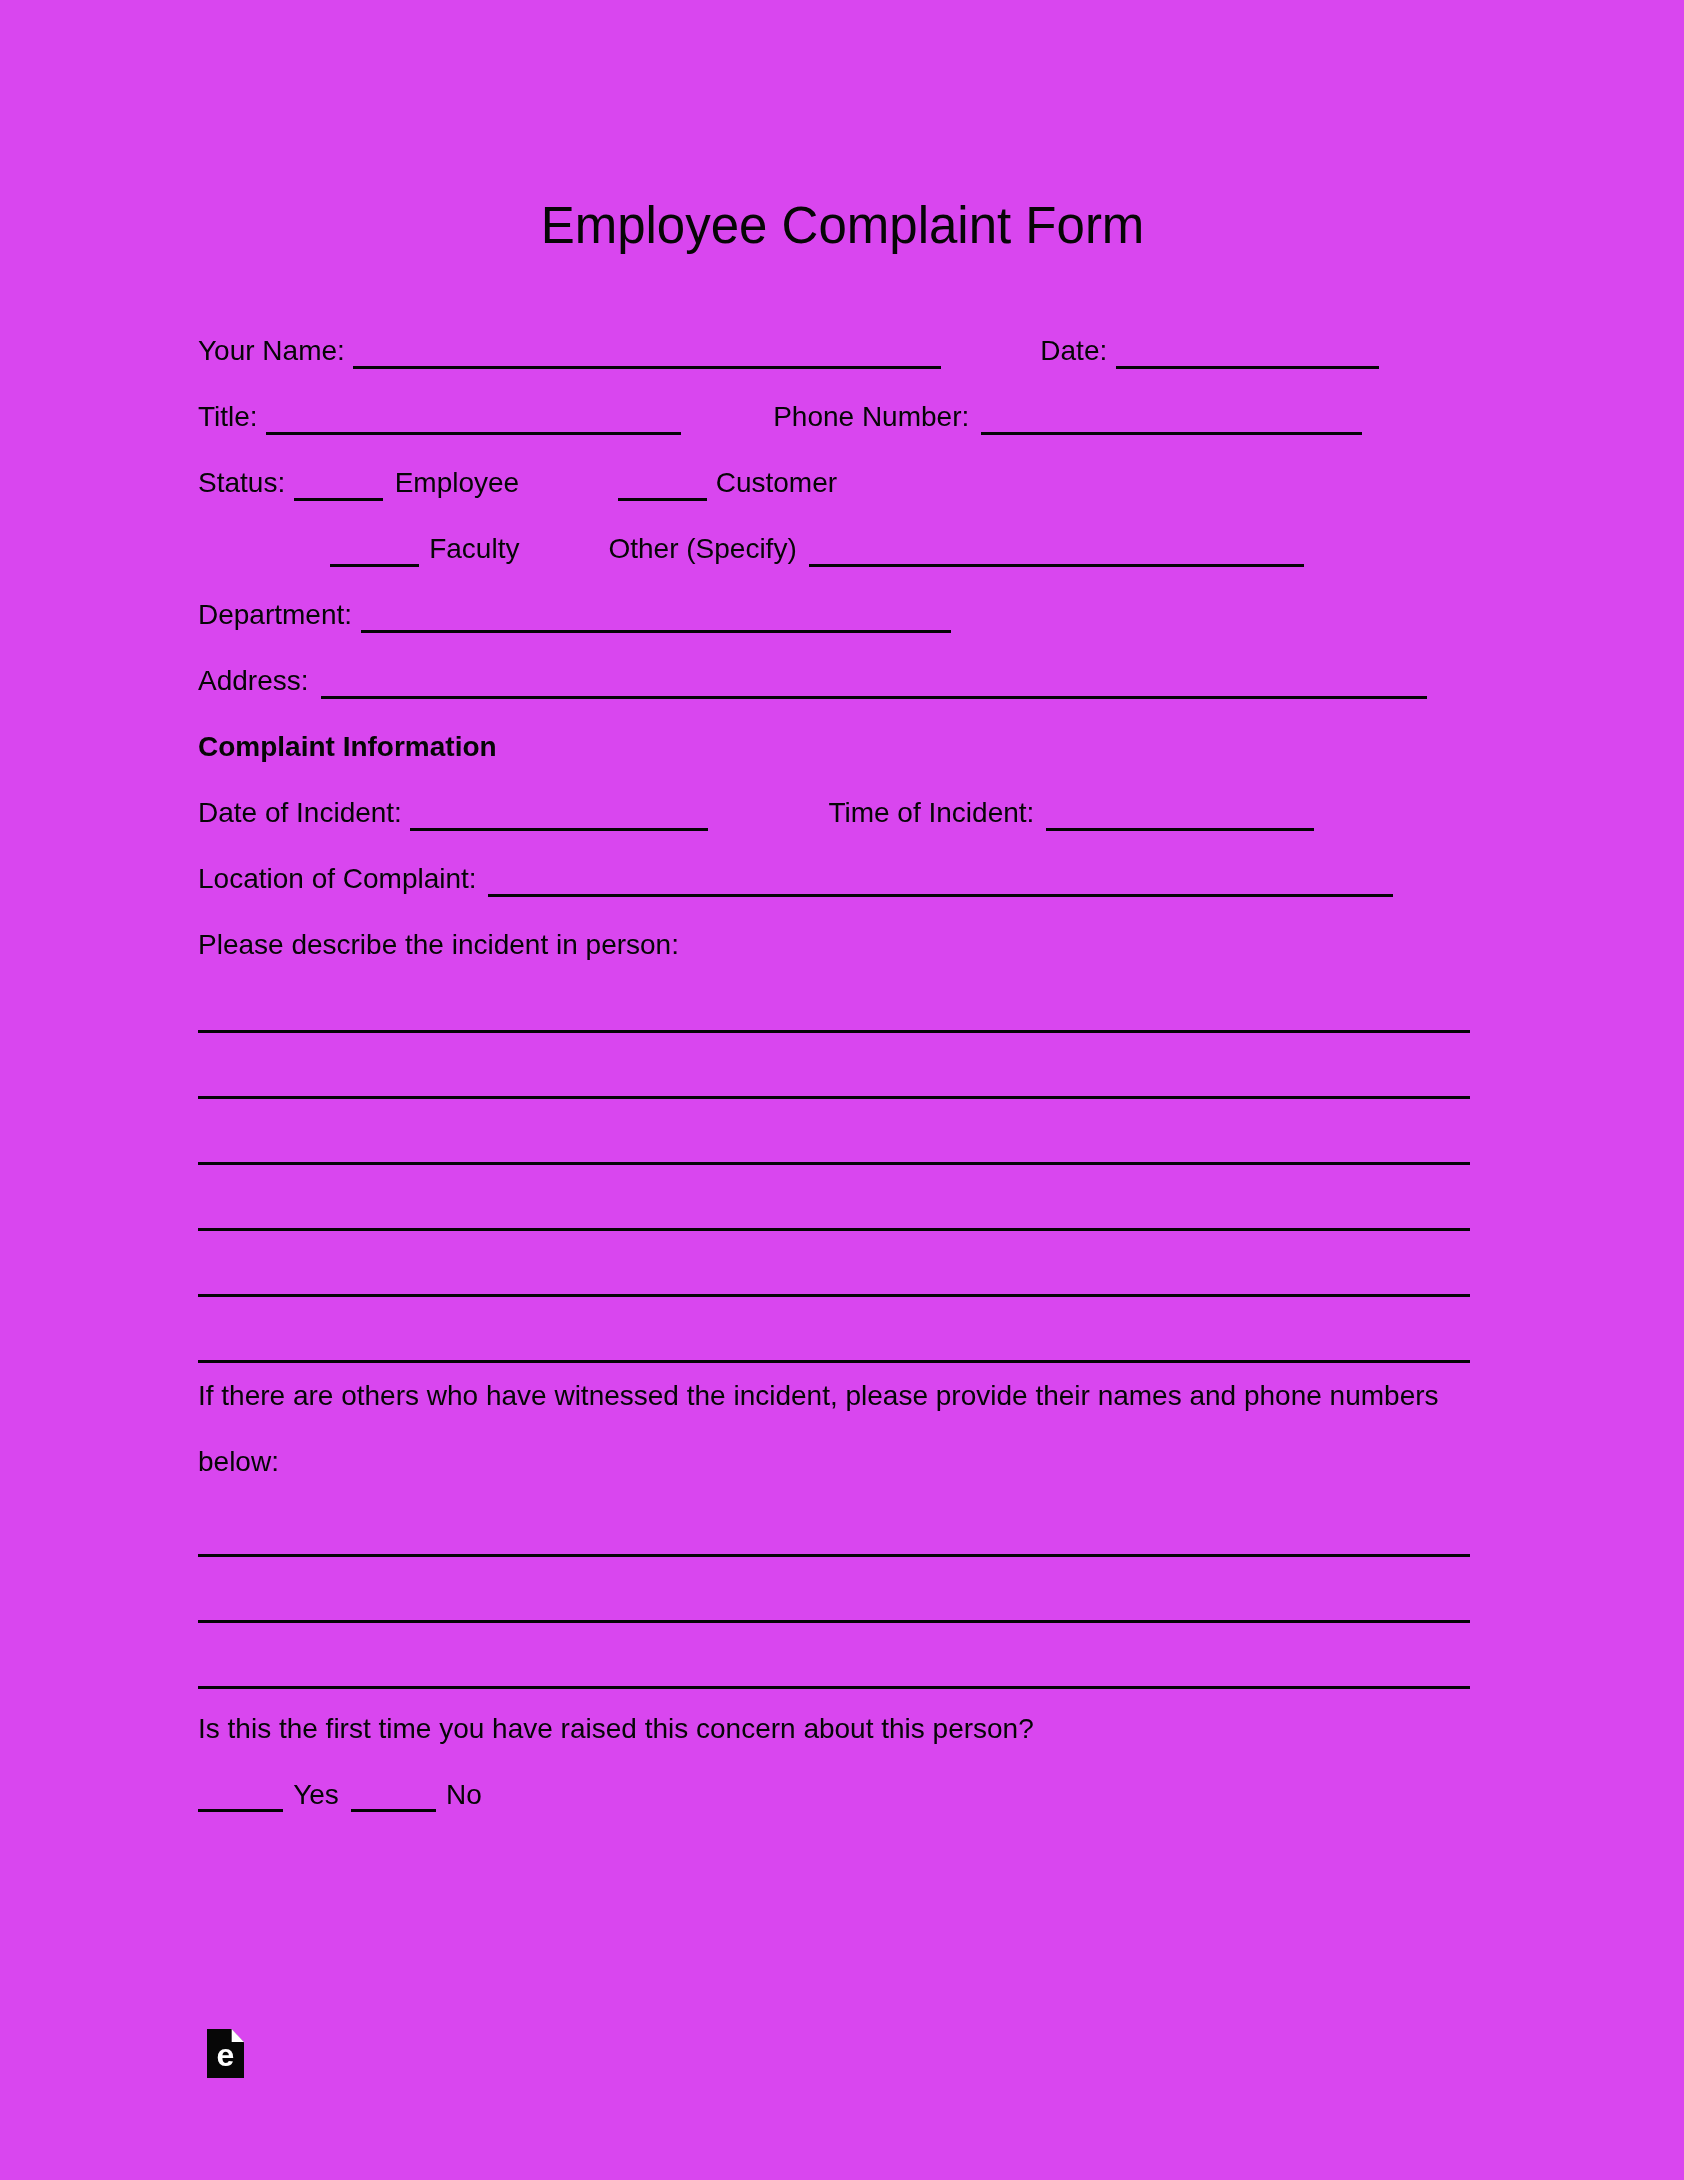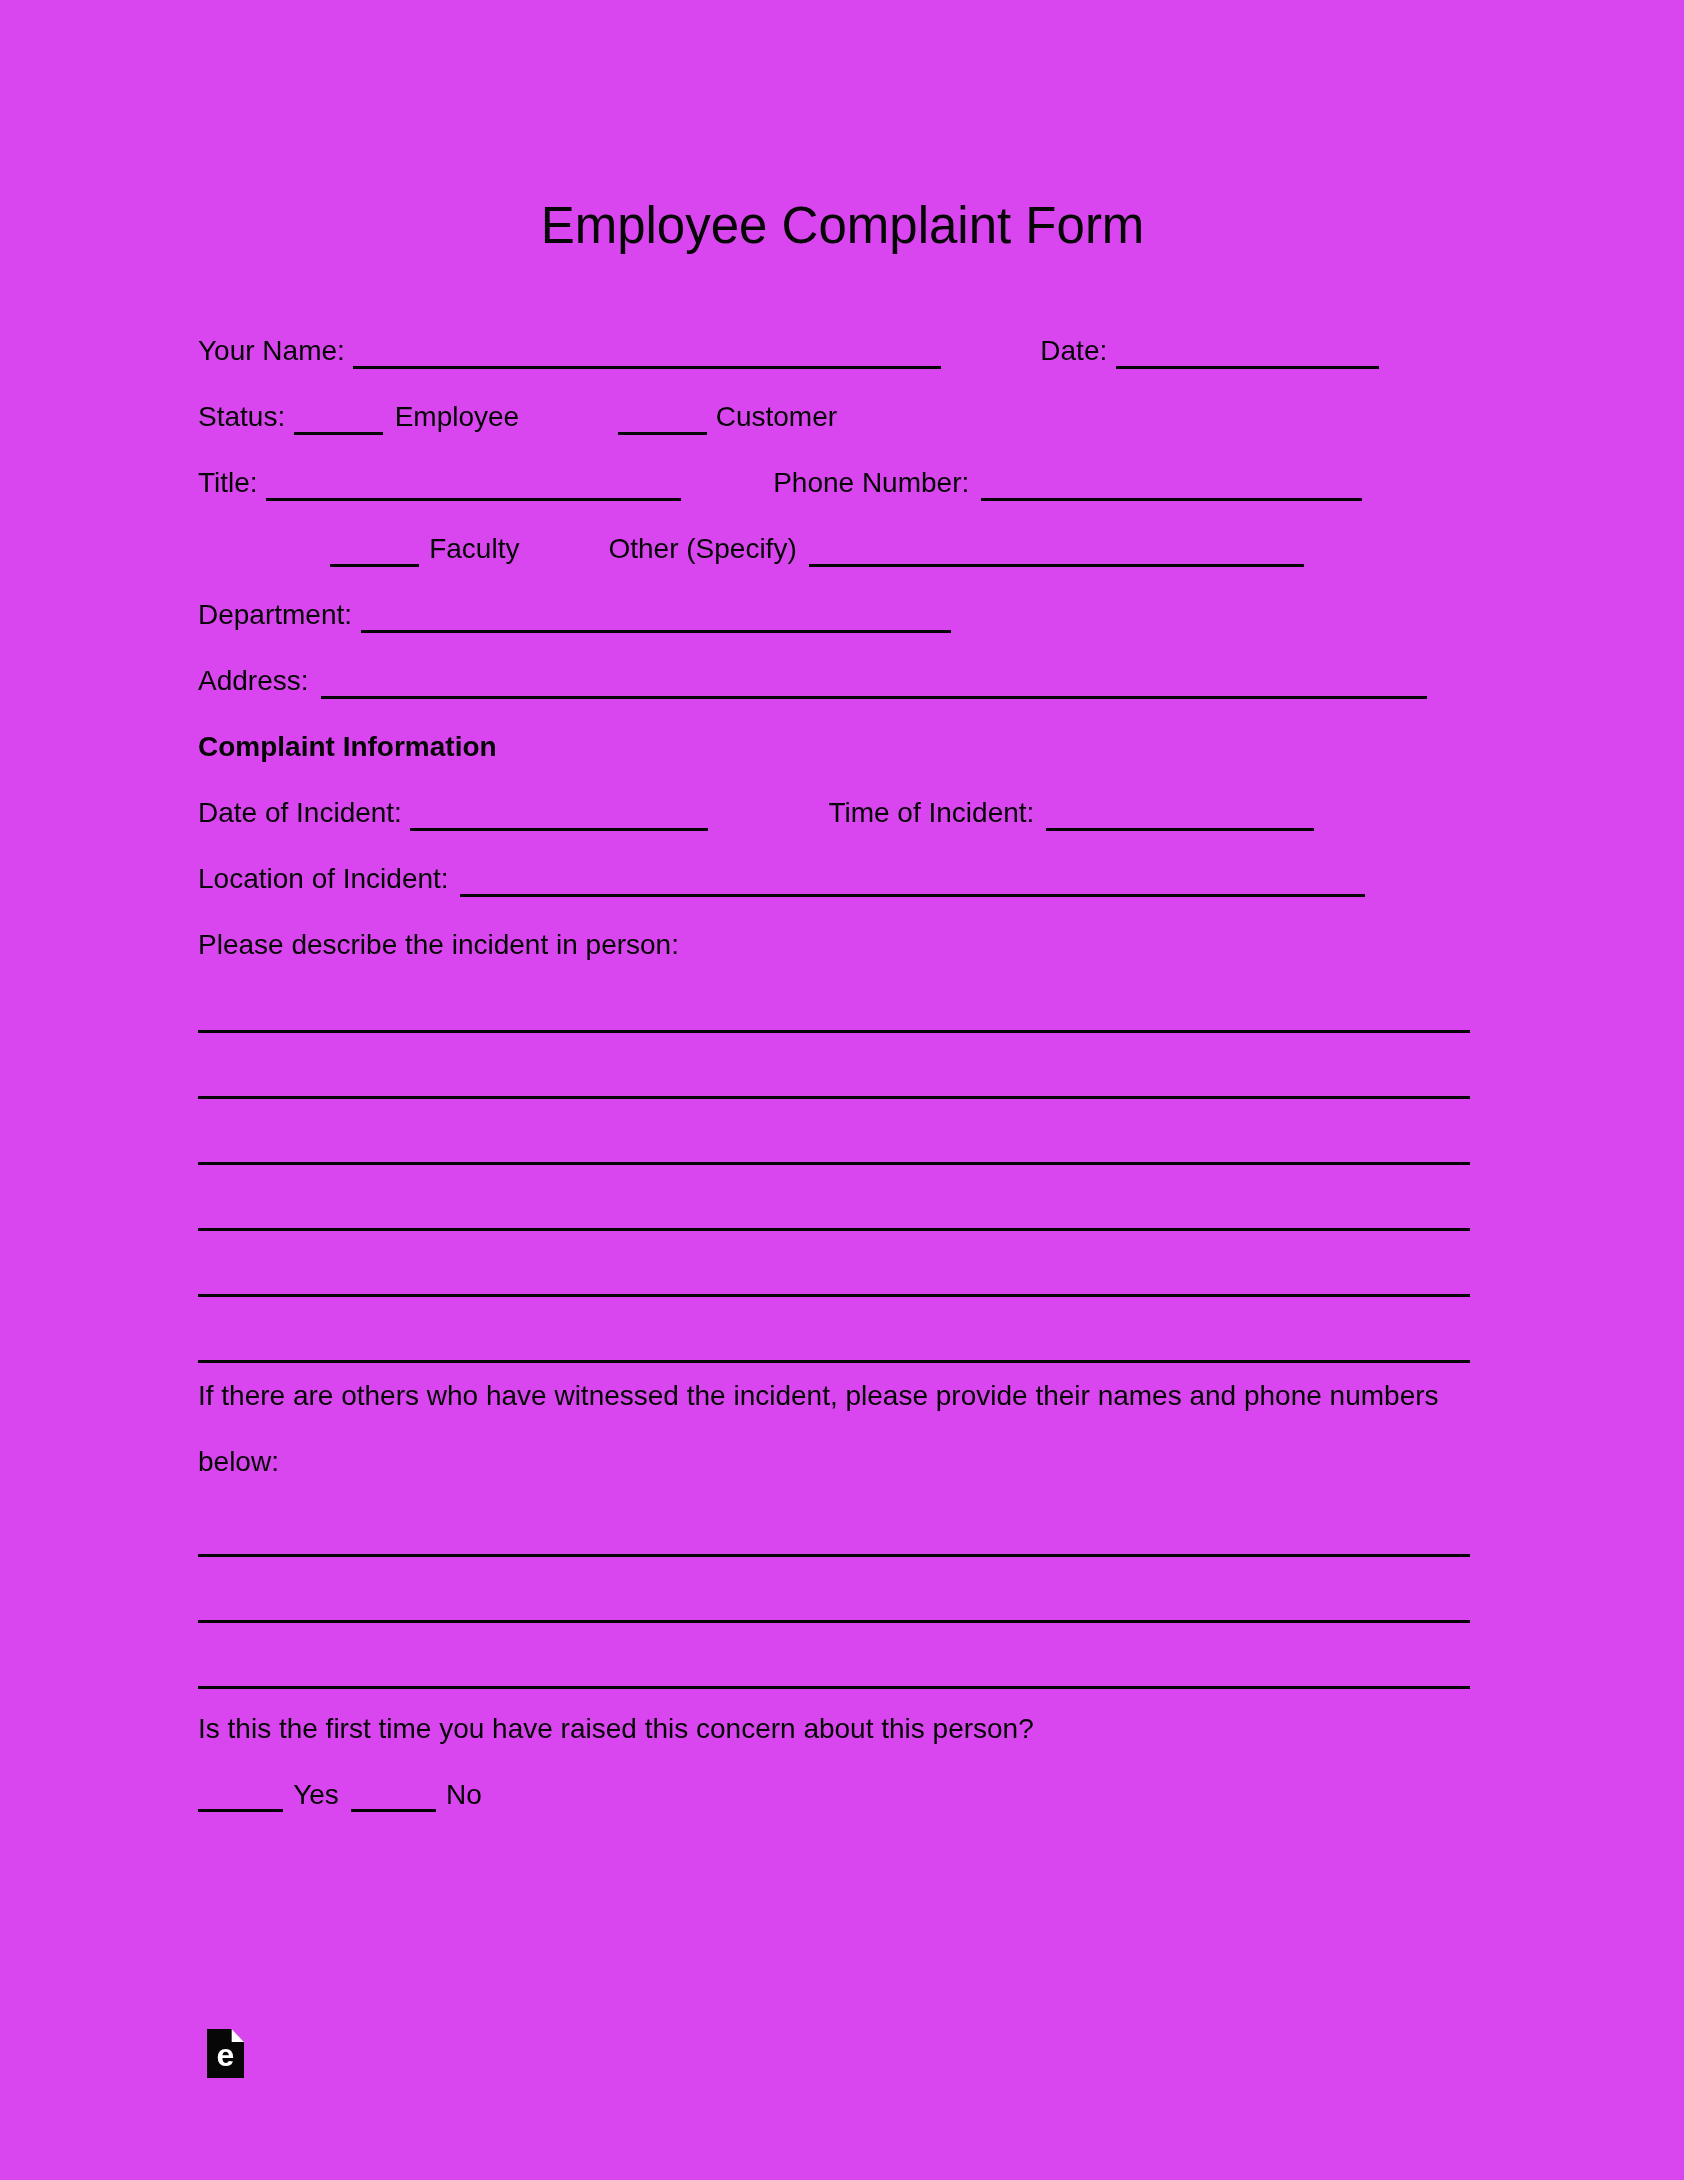--- a/index.html
+++ b/index.html
@@ -123,49 +123,49 @@
 
   <div class="doc-title">Employee Complaint Form</div>
 
   <div class="content">
 
     <div class="row">
       <span class="label">Your Name:</span><span class="blank ml10 w690"></span><span class="label ml116">Date:</span><span class="blank ml10 w309"></span>
     </div>
 
     <div class="row">
+      <span class="label">Title:</span><span class="blank ml10 w487"></span><span class="label ml108">Phone Number:</span><span class="blank ml14 w447"></span>
+    </div>
+
+    <div class="row">
       <span class="label">Status:</span><span class="blank ml10 w104"></span><span class="label ml14">Employee</span><span class="blank ml116 w105"></span><span class="label ml10">Customer</span>
     </div>
 
     <div class="row">
-      <span class="label">Title:</span><span class="blank ml10 w487"></span><span class="label ml108">Phone Number:</span><span class="blank ml14 w447"></span>
-    </div>
-
-    <div class="row">
       <span class="blank ml155 w104"></span><span class="label ml12">Faculty</span><span class="label ml167">Other (Specify)</span><span class="blank ml14 w581"></span>
     </div>
 
     <div class="row">
       <span class="label">Department:</span><span class="blank ml10 w693"></span>
     </div>
 
     <div class="row">
       <span class="label">Address:</span><span class="blank ml14 w1299"></span>
     </div>
 
     <div class="row">
       <span class="label bold">Complaint Information</span>
     </div>
 
     <div class="row">
       <span class="label">Date of Incident:</span><span class="blank ml10 w350"></span><span class="label ml132">Time of Incident:</span><span class="blank ml14 w315"></span>
     </div>
 
     <div class="row">
-      <span class="label">Location of Incident:</span><span class="blank ml13 w1062"></span>
+      <span class="label">Location of Complaint:</span><span class="blank ml13 w1062"></span>
     </div>
 
     <div class="row">
       <span class="label">Please describe the incident in person:</span>
     </div>
 
     <div class="write-line h64"></div>
     <div class="write-line h78"></div>
     <div class="write-line h78"></div>
     <div class="write-line h78"></div>

